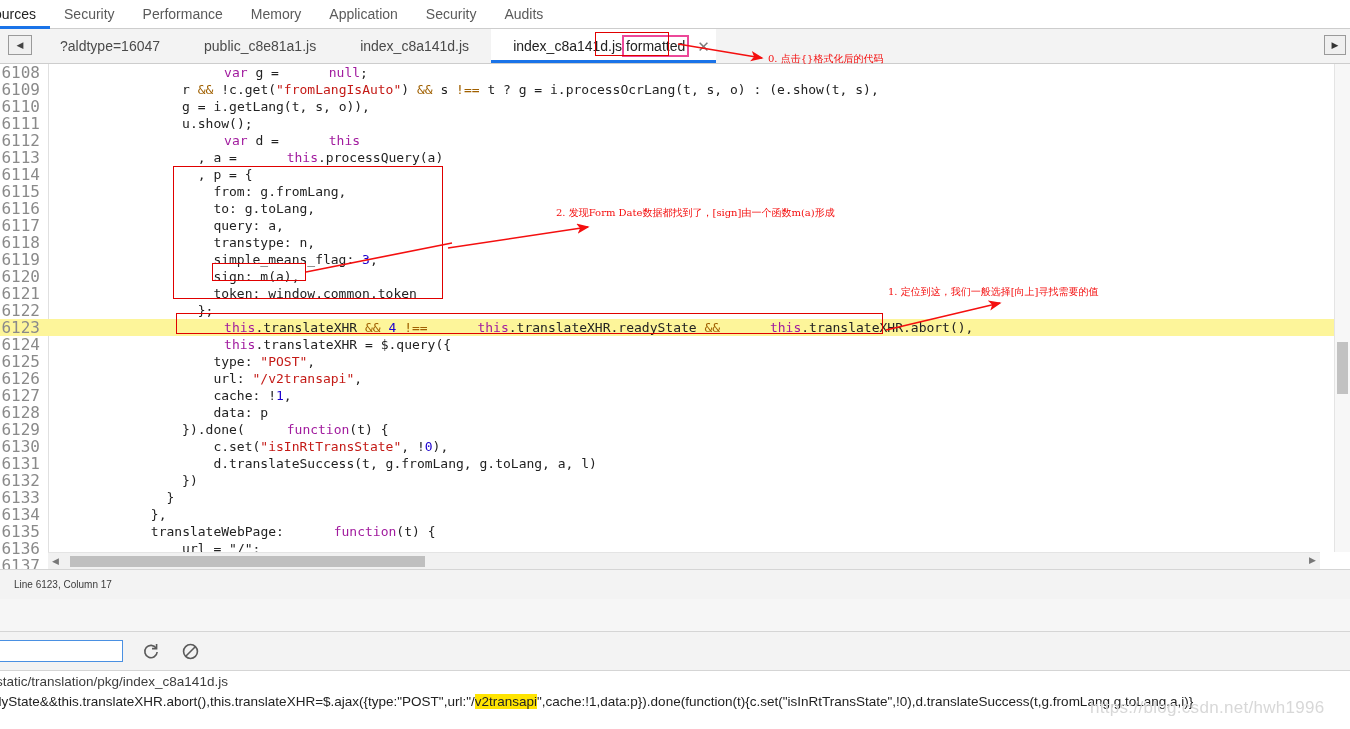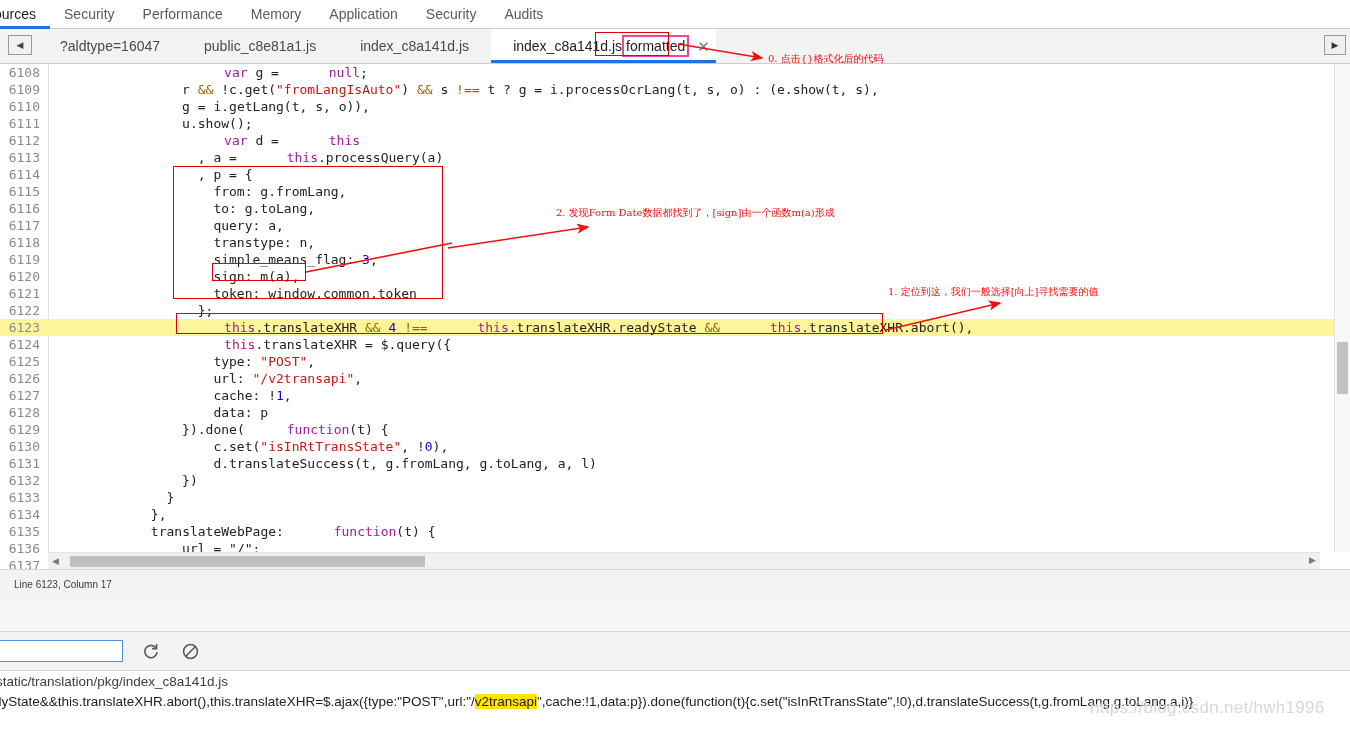--- a/index.html
+++ b/index.html
@@ -69,21 +69,21 @@
   .gutter{
     position:absolute;left:0;top:0;width:48px;height:505px;
     background:#fff;border-right:1px solid #e0e0e0;
   }
   .code-rows{position:absolute;left:0;top:0;right:0;top:0;}
   .row{height:17px;line-height:17px;position:relative;white-space:pre;}
   .row.hl{background:#fdf59a;}
   .ln{
     position:absolute;left:0;top:0;width:40px;text-align:right;
     font-family:"DejaVu Sans Mono","Liberation Mono",monospace;
-    font-size:13px;color:#8a8a8a;
+    font-size:16px;color:#8a8a8a;
   }
   .code{
     position:absolute;left:57px;top:0;
     font-family:"DejaVu Sans Mono","Liberation Mono",monospace;
     font-size:13px;color:#222;white-space:pre;letter-spacing:0px;
   }
   .kw{color:#a11b9e;margin-left:42px;}      
   .str{color:#c41a16;}     
   .num{color:#1c00cf;}     
   .op{color:#a06000;}      

